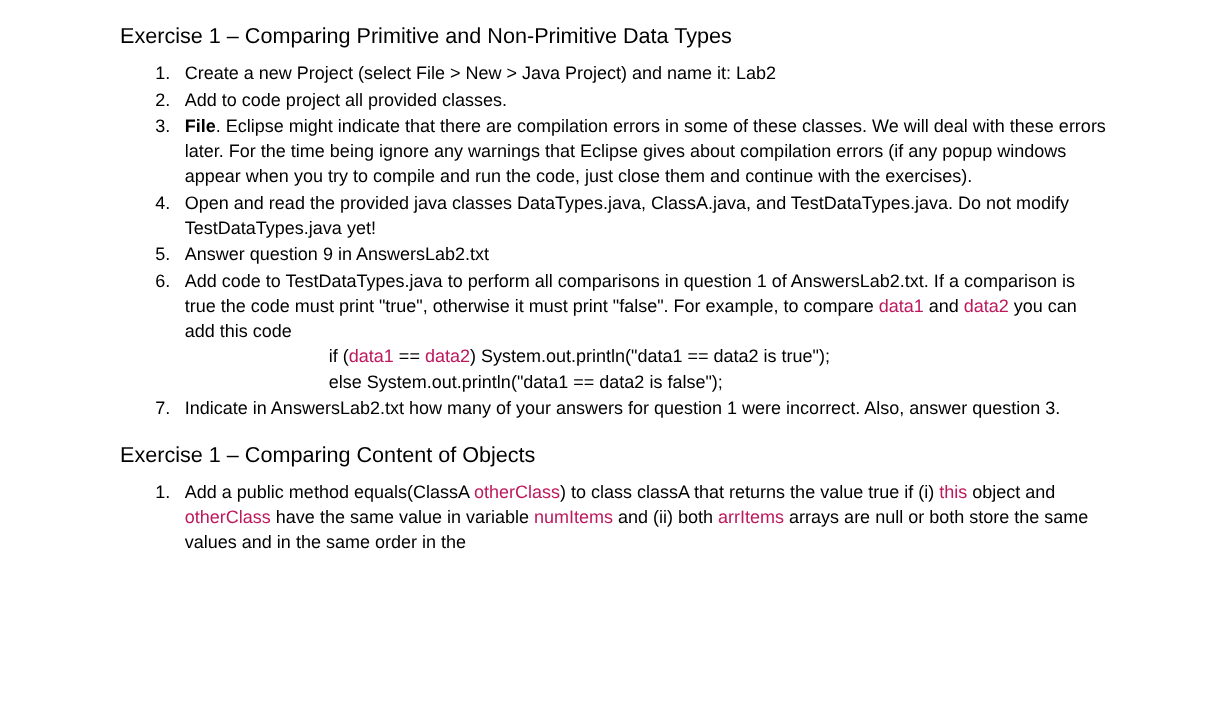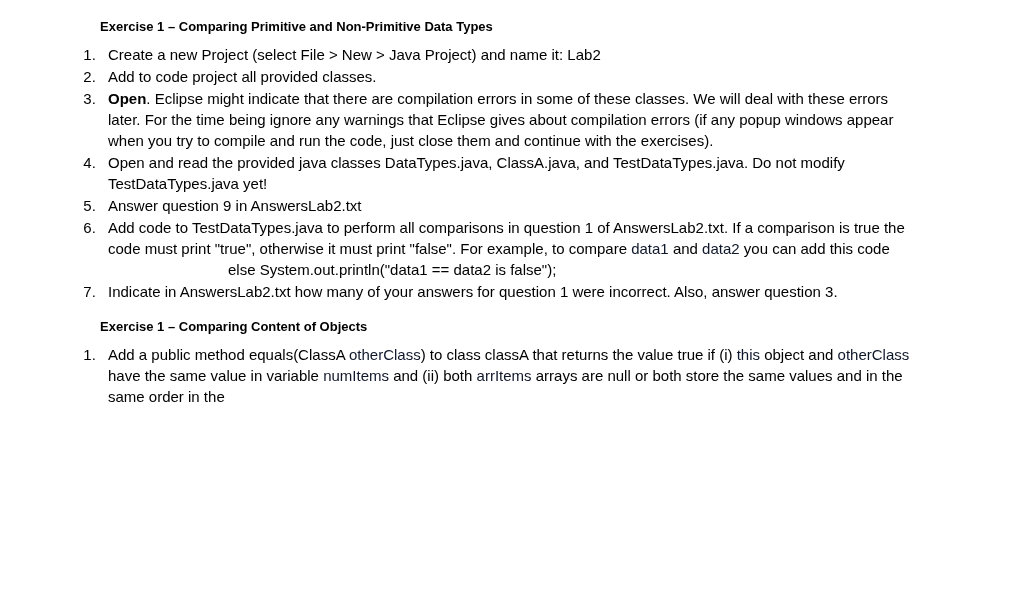--- a/index.html
+++ b/index.html
@@ -6,51 +6,53 @@
     body {
       font-family: Arial, Helvetica, sans-serif;
       font-size: 15px;
       line-height: 1.4;
       color: #000;
       background: #fff;
       padding: 18px 100px 0 100px;
       width: 1024px;
     }
     h2 {
-      font-size: 13px;
-      font-weight: bold;
+      font-size: 18px;
+      font-weight: normal;
       margin-bottom: 8px;
       margin-top: 16px;
     }
     h2:first-of-type { margin-top: 0; }
     ol {
       list-style-position: outside;
+      margin-left: 46px;
       padding-left: 0;
     }
     ol li {
       padding-left: 8px;
       margin-bottom: 1px;
     }
-    .purple { color: #0f172a; }
+    .purple { color: #be185d; }
     .code-indent {
       margin-left: 120px;
     }
   </style>
 </head>
 <body>
 
 <h2>Exercise 1 – Comparing Primitive and Non-Primitive Data Types</h2>
 <ol>
   <li>Create a new Project (select File &gt; New &gt; Java Project) and name it: Lab2</li>
   <li>Add to code project all provided classes.</li>
-  <li><b>Open</b><span>. Eclipse might indicate that there are compilation errors in some of these classes. We will deal with these errors later. For the time being ignore any warnings that Eclipse gives about compilation errors (if any popup windows appear when you try to compile and run the code, just close them and continue with the exercises).</span></li>
+  <li><b>File</b><span>. Eclipse might indicate that there are compilation errors in some of these classes. We will deal with these errors later. For the time being ignore any warnings that Eclipse gives about compilation errors (if any popup windows appear when you try to compile and run the code, just close them and continue with the exercises).</span></li>
   <li>Open and read the provided java classes DataTypes.java, ClassA.java, and TestDataTypes.java. Do not modify TestDataTypes.java yet!</li>
   <li>Answer question 9 in AnswersLab2.txt</li>
   <li>
     <span>Add code to TestDataTypes.java to perform all comparisons in question 1 of AnswersLab2.txt. If a comparison is true the code must print "true", otherwise it must print "false". For example, to compare </span><span class="purple">data1</span><span> and </span><span class="purple">data2</span><span> you can add this code</span>
+    <div class="code-indent"><span>if (</span><span class="purple">data1</span><span> == </span><span class="purple">data2</span><span>) System.out.println("data1 == data2 is true");</span></div>
     <div class="code-indent">else System.out.println("data1 == data2 is false");</div>
   </li>
   <li>Indicate in AnswersLab2.txt how many of your answers for question 1 were incorrect. Also, answer question 3.</li>
 </ol>
 
 <h2>Exercise 1 – Comparing Content of Objects</h2>
 <ol>
   <li><span>Add a public method equals(ClassA </span><span class="purple">otherClass</span><span>) to class classA that returns the value true if (i) </span><span class="purple">this</span><span> object and </span><span class="purple">otherClass</span><span> have the same value in variable </span><span class="purple">numItems</span><span> and (ii) both </span><span class="purple">arrItems</span><span> arrays are null or both store the same values and in the same order in the</span></li>
 </ol>
 

